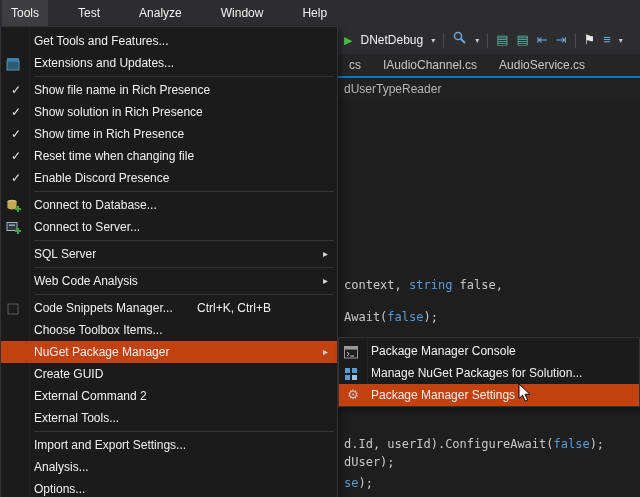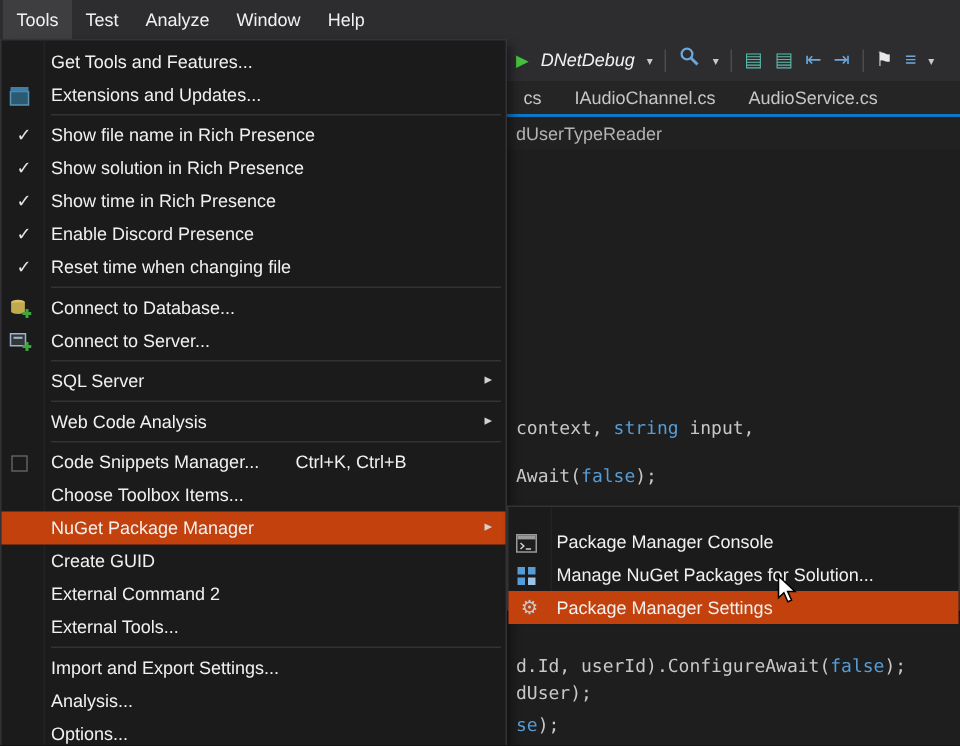--- a/index.html
+++ b/index.html
@@ -5,30 +5,30 @@
   * { margin:0; padding:0; box-sizing:border-box; }
   html,body { background:#111; }
   .screen {
     position:relative; width:640px; height:497px; overflow:hidden;
     background:#1e1e1e; font-family:"Liberation Sans", sans-serif;
     font-size:12px; color:#f1f1f1; cursor:default;
   }
 
   
   .menubar { position:absolute; top:0; left:0; right:0; height:26px;
-    background:#2d2d30; display:flex; align-items:stretch; padding-left:2px; z-index:5; }
+    background:#2d2d30; display:flex; align-items:stretch; padding-left:2px; z-index:5;gap:21px; }
   .menubar-item { padding:0 9px; display:flex; align-items:center; color:#f1f1f1; }
   .menubar-item.open { background:#3e3e40; }
 
   
   .toolbar { position:absolute; top:26px; left:0; right:0; height:28px; background:#2d2d30; z-index:1; }
   .toolbar-content { position:absolute; left:344px; top:0; height:28px;
     display:flex; align-items:center; gap:8px; color:#bfc7cf; white-space:nowrap; }
   .play-icon { color:#45c13f; font-size:11px; }
-  .run-config { color:#f1f1f1;font-style:italic; }
+  .run-config { color:#f1f1f1; }
   .caret { font-size:8px; color:#c8c8c8; }
   .tsep { width:1px; height:15px; background:#4a4a4f; }
   .ticon { font-size:13px; line-height:28px; }
   .ticon.blue { color:#6ba7da; }
   .ticon.teal { color:#58b8a8; }
   .ticon.white { color:#e8e8e8; }
 
   
   .tabstrip { position:absolute; top:54px; left:0; right:0; height:24px;
     background:#252526; border-bottom:2px solid #0e76c4; display:flex; padding-left:338px; z-index:1; }
@@ -56,36 +56,36 @@
   .check-icon { position:absolute; left:7px; top:0; width:16px; text-align:center; color:#e6e6e6; }
   .check-icon::before { content:"✓"; }
   .item-icon { position:absolute; left:5px; top:4px; width:16px; height:14px; }
   .shortcut { position:absolute; right:66px; top:0; color:#f1f1f1;text-align:right; }
   .submenu-arrow { position:absolute; right:9px; top:0; color:#d2d2d2; font-size:10px; }
   .submenu-arrow::before { content:"▸"; }
   .menu-sep { height:1px; background:#333337; margin:2px 3px 2px 33px; }
 
   
   .submenu { position:absolute; top:337px; left:338px; width:302px; height:70px;
-    background:#1b1b1c; border:1px solid #333337; padding-top:12px; z-index:11;
+    background:#1b1b1c; border:1px solid #333337; padding-top:2px; z-index:11;
     box-shadow:3px 3px 6px rgba(0,0,0,0.4); }
   .submenu::before { content:""; position:absolute; left:28px; top:0; bottom:0; width:1px; background:#232325; }
   .submenu .menu-item { padding-left:32px; }
   .gear-glyph { position:absolute; left:6px; top:0; width:16px; text-align:center; color:#c8c8c8; font-size:13px; line-height:22px; }
 
   
   .cursor { position:absolute; left:518px; top:383px; z-index:30; pointer-events:none; }
 </style>
 </head>
 <body>
 
 <div class="screen">
 
   <div class="editor">
-    <div class="code-line" style="top:178px"><span>context, </span><span class="k">string</span><span> input,</span></div>
+    <div class="code-line" style="top:178px"><span>context, </span><span class="k">string</span><span> false,</span></div>
     <div class="code-line" style="top:210px"><span>Await(</span><span class="k">false</span><span>);</span></div>
     <div class="code-line" style="top:337px"><span>d.Id, userId).ConfigureAwait(</span><span class="k">false</span><span>);</span></div>
     <div class="code-line" style="top:355px"><span>dUser);</span></div>
     <div class="code-line" style="top:376px"><span class="k">se</span><span>);</span></div>
   </div>
 
   <div class="breadcrumb">
     <span class="breadcrumb-text">dUserTypeReader</span>
   </div>
 
@@ -147,25 +147,25 @@
     <div class="menu-item">
       <span class="check-icon"></span>
       <span>Show solution in Rich Presence</span>
     </div>
     <div class="menu-item">
       <span class="check-icon"></span>
       <span>Show time in Rich Presence</span>
     </div>
     <div class="menu-item">
       <span class="check-icon"></span>
+      <span>Reset time when changing file</span>
+    </div>
+    <div class="menu-item">
+      <span class="check-icon"></span>
       <span>Enable Discord Presence</span>
-    </div>
-    <div class="menu-item">
-      <span class="check-icon"></span>
-      <span>Reset time when changing file</span>
     </div>
     <div class="menu-sep"></div>
     <div class="menu-item">
       <span class="item-icon"><svg width="15" height="14" viewBox="0 0 15 14">
             <ellipse cx="6" cy="2.6" rx="4.6" ry="1.8" fill="#d9c06a"></ellipse>
             <path d="M1.4 2.6 v6 a4.6 1.8 0 0 0 9.2 0 v-6" fill="#c0a94f"></path>
             <rect x="9" y="9" width="6" height="2" fill="#3fa73f"></rect>
             <rect x="11" y="7" width="2" height="6" fill="#3fa73f"></rect>
           </svg></span>
       <span>Connect to Database...</span>

